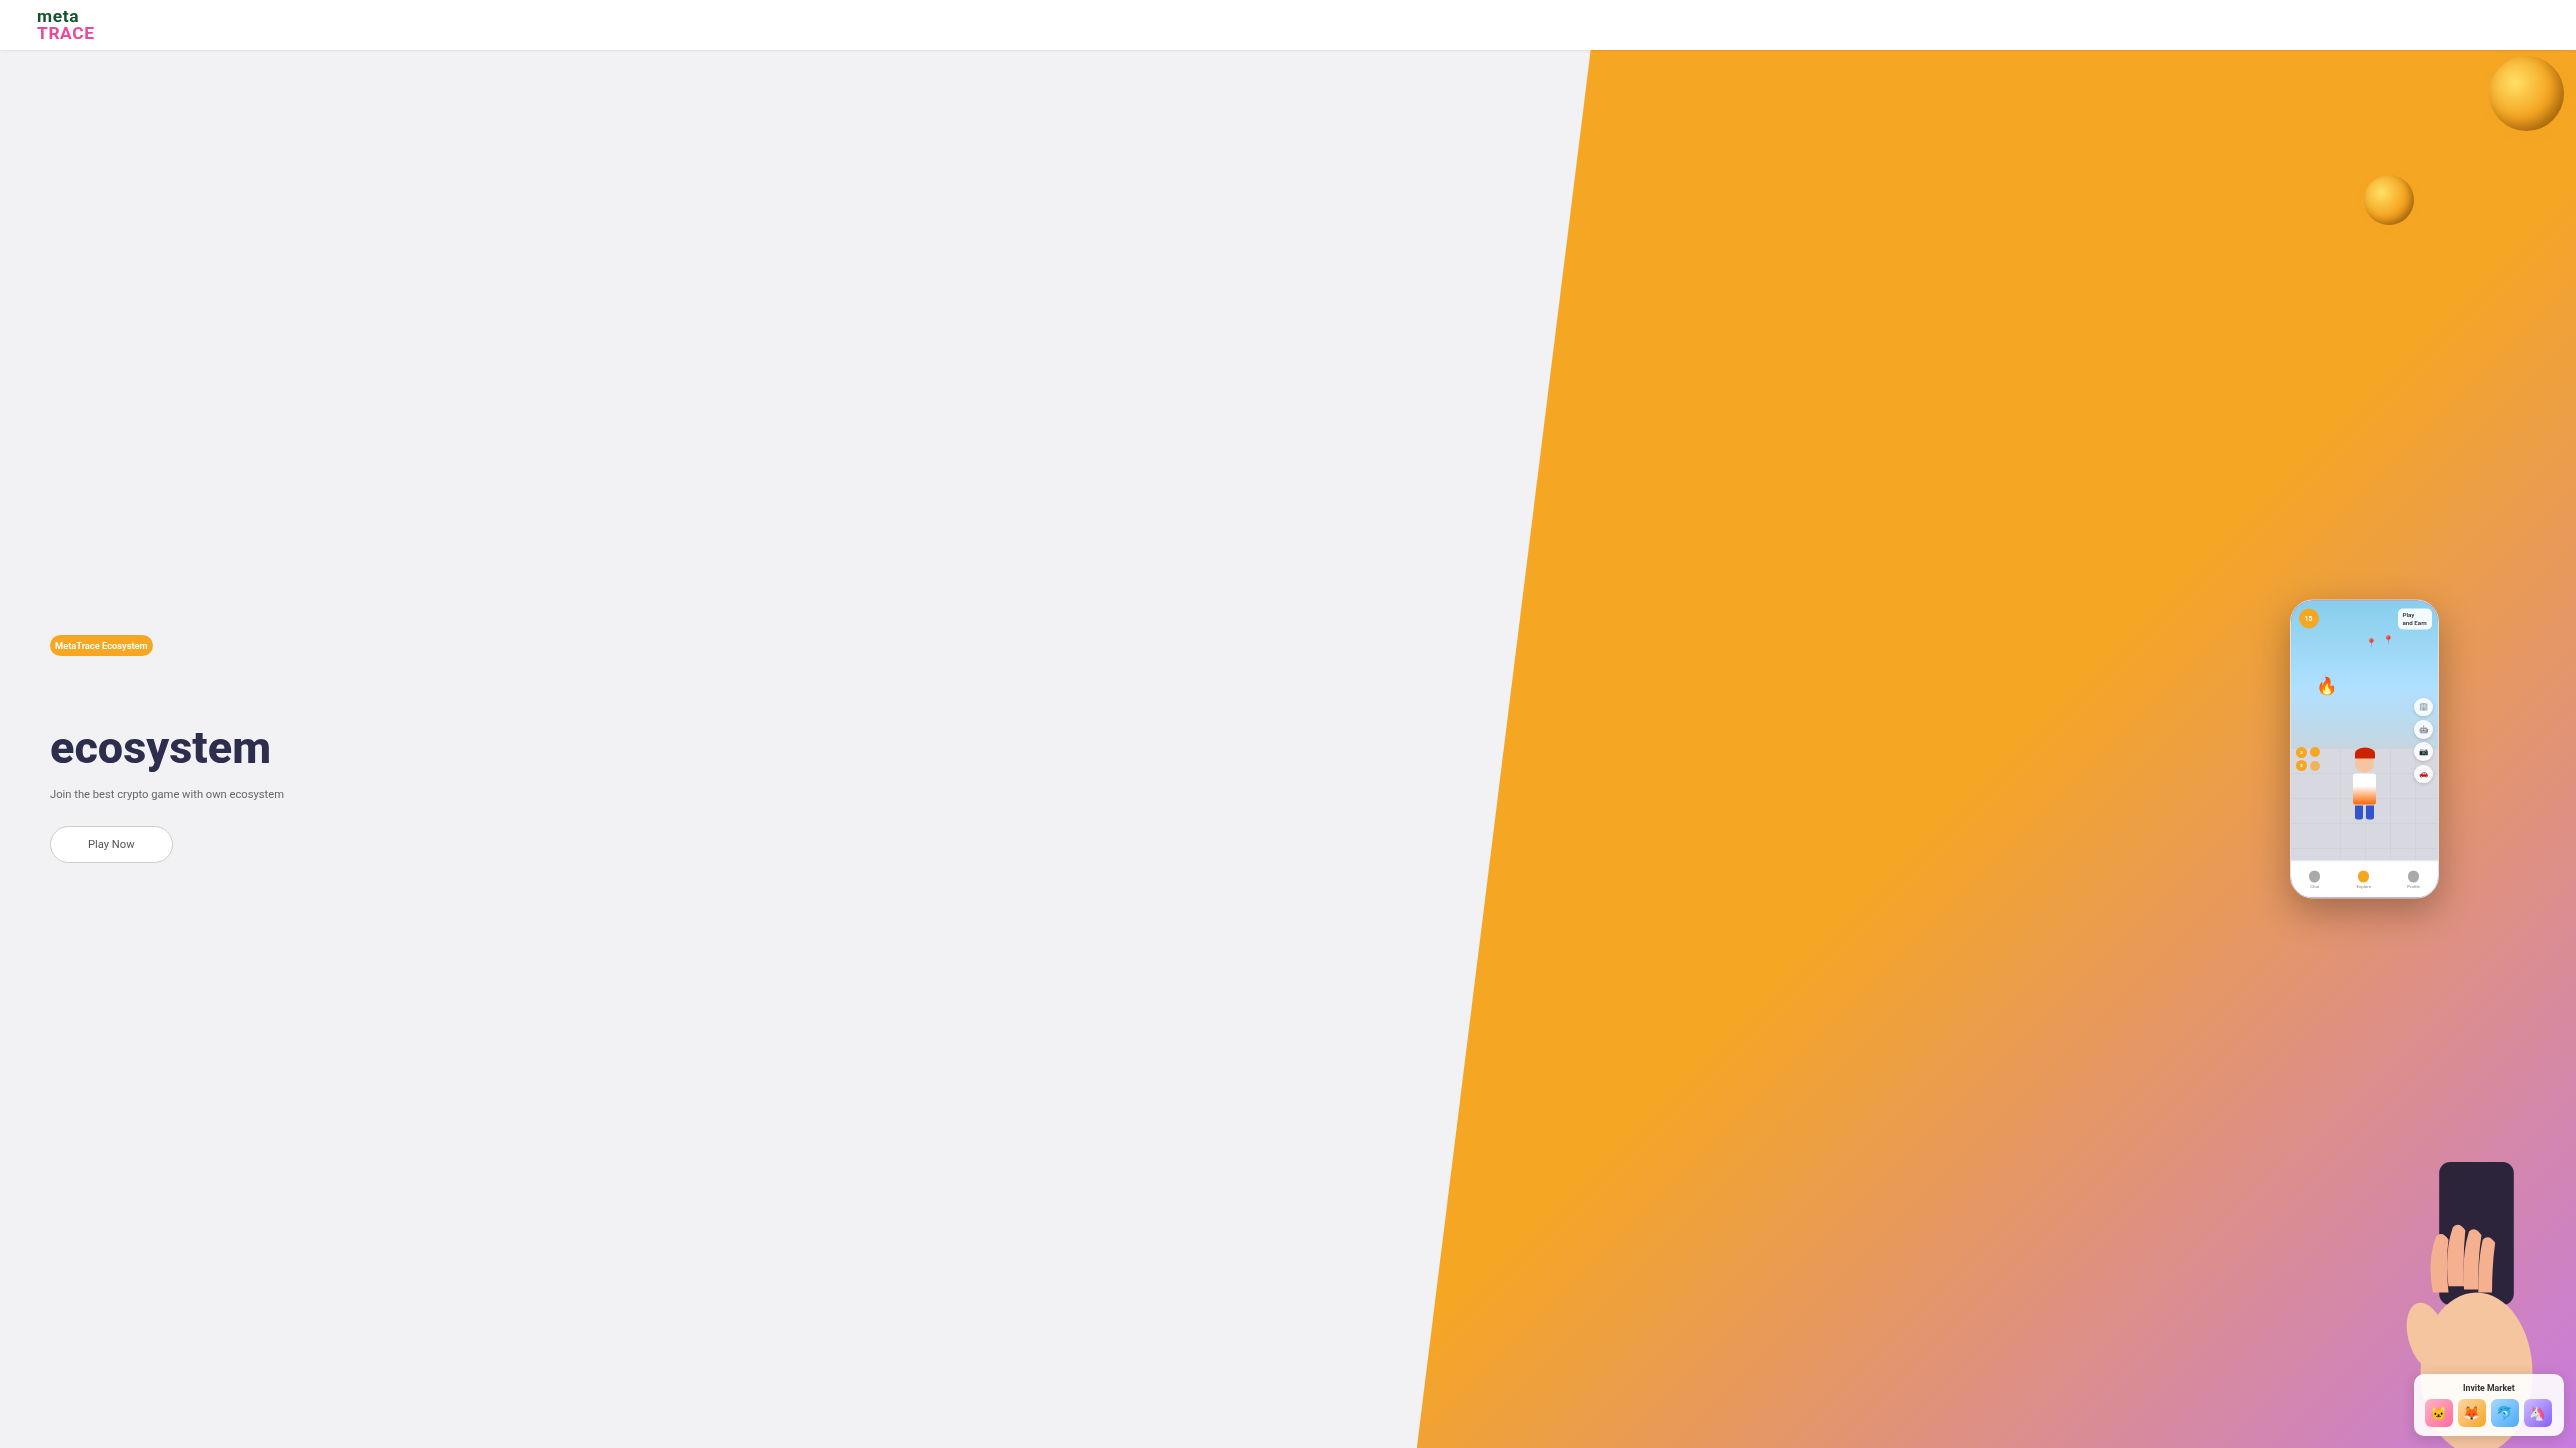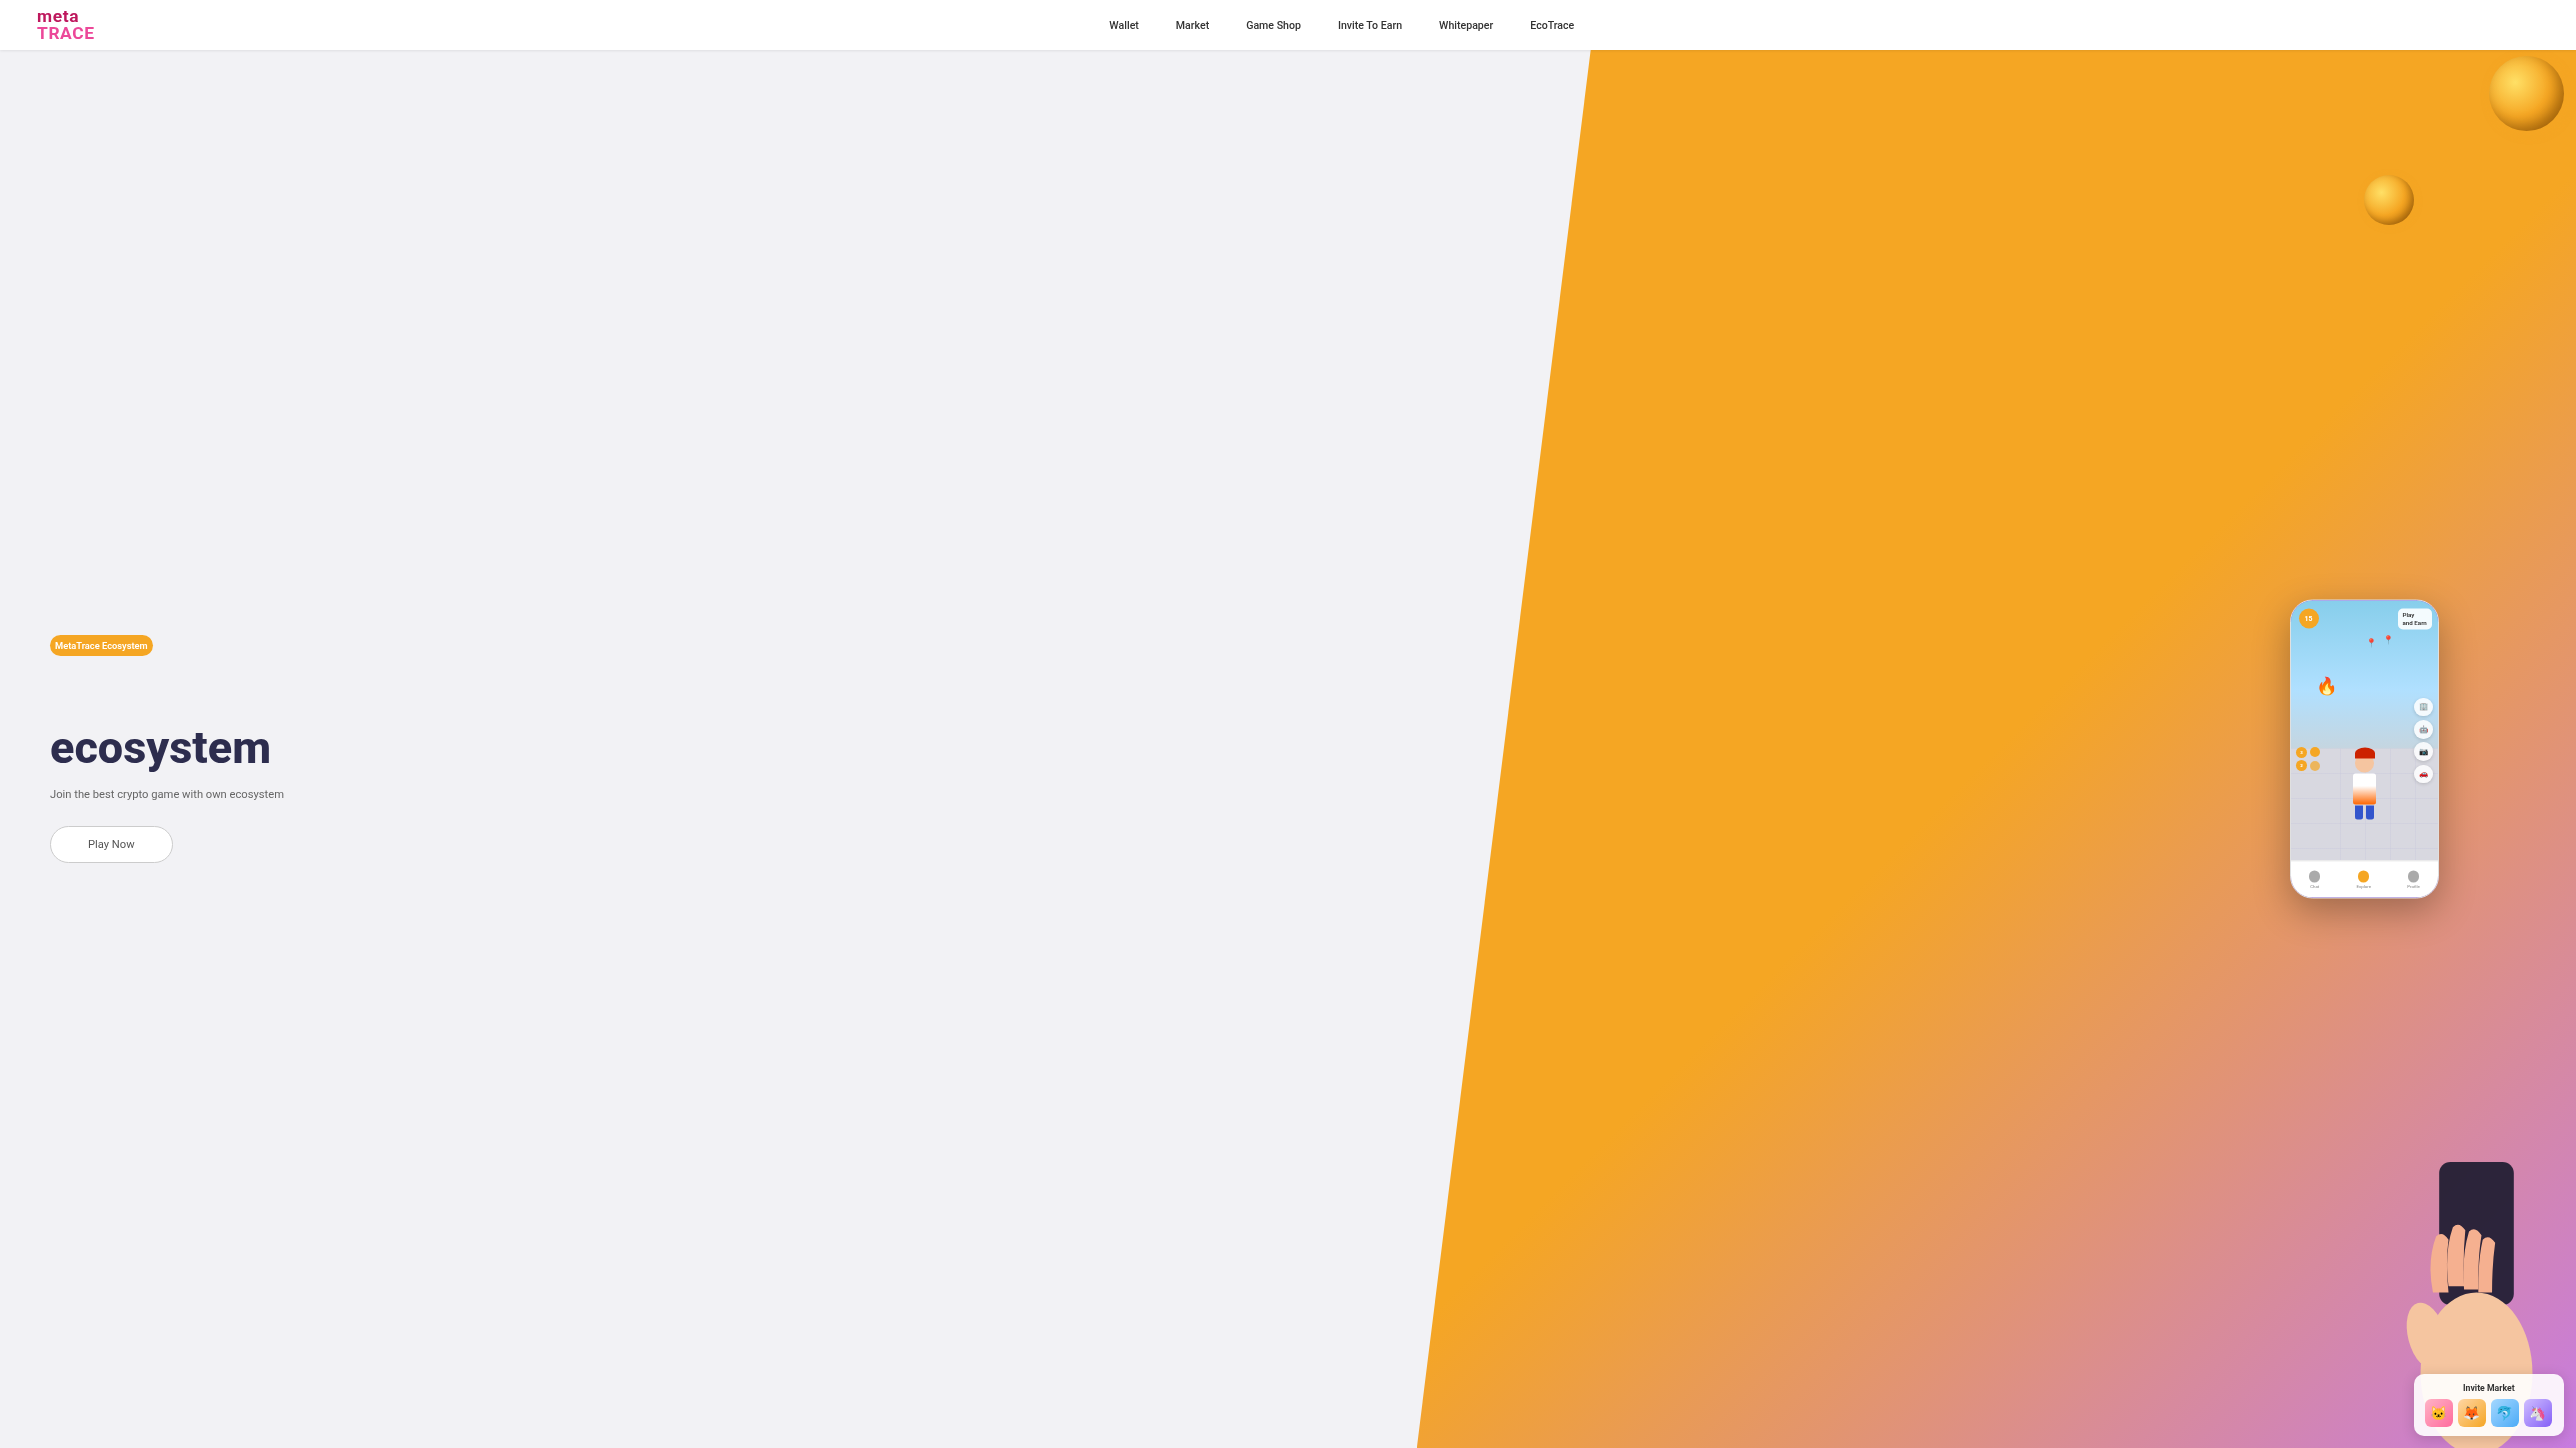--- a/index.html
+++ b/index.html
@@ -23,21 +23,21 @@
     }
     .logo {
       display: flex;
       flex-direction: column;
       line-height: 1;
       margin-right: 50px;
     }
     .logo-meta {
       font-size: 17.4px;
       font-weight: 700;
-      color: #be185d;
+      color: #14532d;
       letter-spacing: 0.6px;
     }
     .logo-trace {
       font-size: 17.4px;
       font-weight: 700;
       color: #ec4899;
       letter-spacing: 0.6px;
     }
     .nav-links {
       display: flex;
@@ -413,28 +413,20 @@
     }
   </style>
 </head>
 <body>
 
 <nav>
   <div class="logo">
     <span class="logo-meta">meta</span>
     <span class="logo-trace">TRACE</span>
   </div>
-  <ul class="nav-links">
-    <li><a>Wallet</a></li>
-    <li><a>Market</a></li>
-    <li><a>Game Shop</a></li>
-    <li><a>Invite To Earn</a></li>
-    <li><a>Whitepaper</a></li>
-    <li><a>EcoTrace</a></li>
-  </ul>
 </nav>
 
 <section class="hero">
 
   <div class="hero-bg-right"></div>
 
   <div class="coin-top-right"></div>
   <div class="coin-mid-right"></div>
 
   <div class="hero-content">

